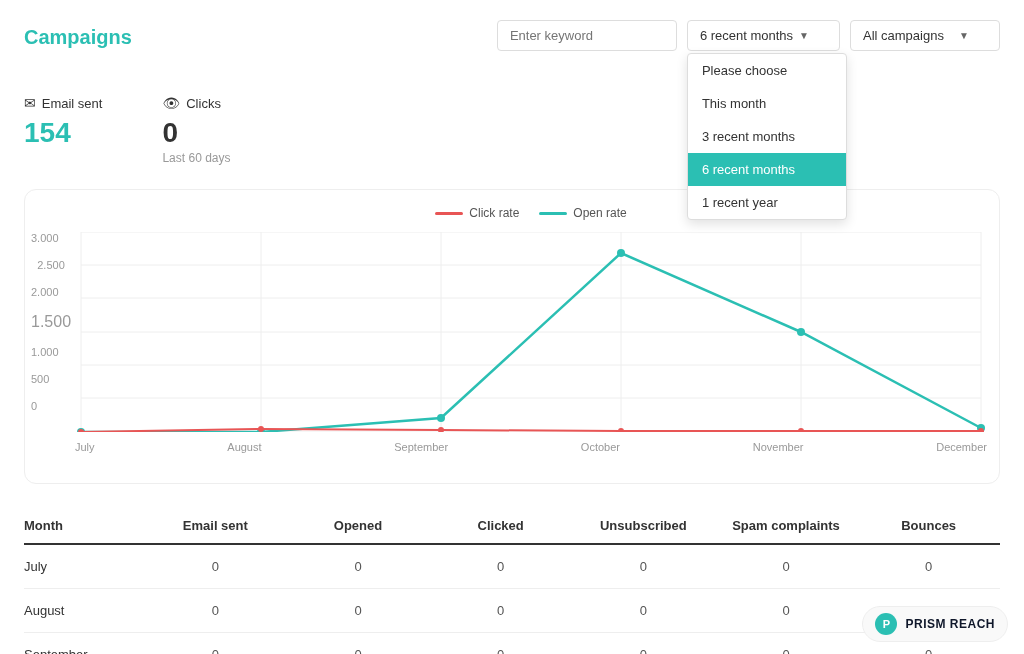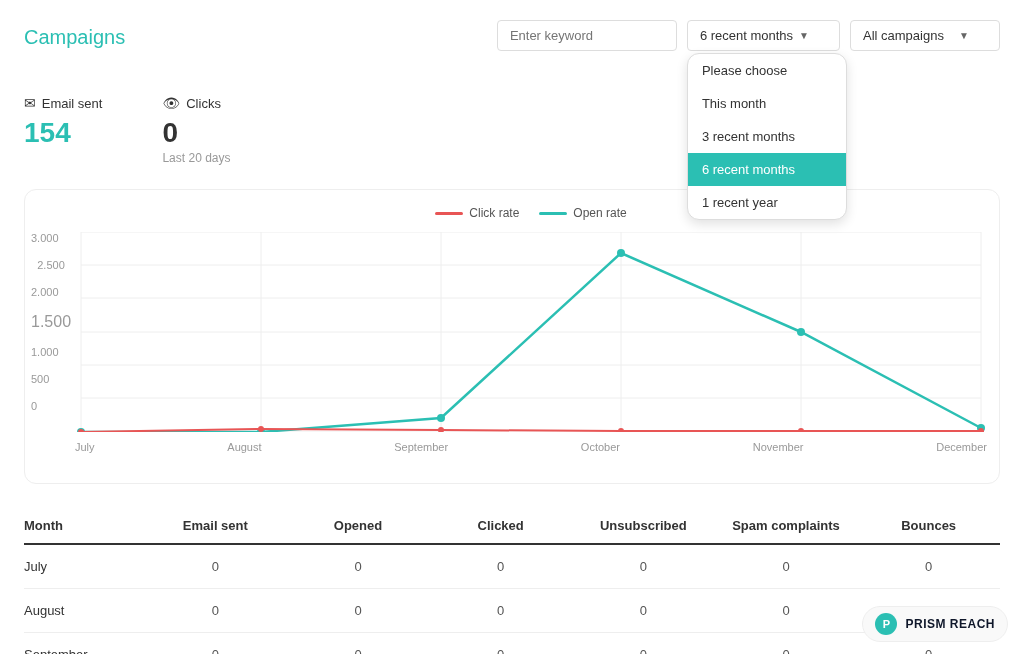--- a/index.html
+++ b/index.html
@@ -1,30 +1,30 @@
 <!DOCTYPE html>
 <html><head>
   <meta charset="utf-8">
   <style>
     * { box-sizing: border-box; margin: 0; padding: 0; }
     body { font-family: -apple-system, BlinkMacSystemFont, 'Segoe UI', Arial, sans-serif; background: #fff; color: #333; font-size: 14px; }
 
     .page { width: 1024px; min-height: 654px; padding: 20px 24px; position: relative; }
 
-    .page-title { color: #2bbfb3; font-size: 20px; font-weight: 400; margin-bottom: 20px; }
+    .page-title { color: #2bbfb3; font-size: 20px; font-weight: 700; margin-bottom: 20px; }
 
     .top-bar { display: flex; align-items: center; gap: 10px; margin-bottom: 24px; justify-content: flex-end; }
 
     .search-input { border: 1px solid #ddd; border-radius: 4px; padding: 7px 12px; font-size: 13px; color: #999; width: 180px; outline: none; }
 
     .select-wrapper { position: relative; display: inline-block; }
     .select-btn { border: 1px solid #ddd; border-radius: 4px; padding: 7px 30px 7px 12px; font-size: 13px; color: #333; background: #fff; cursor: pointer; display: flex; align-items: center; gap: 6px; min-width: 150px; justify-content: space-between; }
     .select-btn .chevron { font-size: 10px; color: #666; }
 
-    .dropdown-menu { position: absolute; top: calc(100% + 2px); left: 0; min-width: 160px; background: #fff; border: 1px solid #ddd; border-radius: 12px; box-shadow: 0 4px 12px rgba(0,0,0,0.12); z-index: 100; }
+    .dropdown-menu { position: absolute; top: calc(100% + 2px); left: 0; min-width: 160px; background: #fff; border: 1px solid #ddd; border-radius: 4px; box-shadow: 0 4px 12px rgba(0,0,0,0.12); z-index: 100; }
     .dropdown-item { padding: 9px 14px; cursor: pointer; font-size: 13px; color: #333; }
     .dropdown-item.active { background: #2bbfb3; color: #fff; }
 
     .stats-row { display: flex; gap: 60px; margin-bottom: 24px; }
 
     .stat-block { }
     .stat-label { font-size: 13px; color: #333; display: flex; align-items: center; gap: 6px; margin-bottom: 6px; font-weight: 500; }
     .stat-icon { font-size: 14px; }
     .stat-value { font-size: 28px; font-weight: 700; color: #2bbfb3; }
     .stat-sub { font-size: 12px; color: #999; margin-top: 2px; }
@@ -88,21 +88,21 @@
         <span>Email sent</span>
       </div>
       <div class="stat-value">154</div>
     </div>
     <div class="stat-block">
       <div class="stat-label">
         <span class="stat-icon">👁</span>
         <span>Clicks</span>
       </div>
       <div class="stat-value" style="color:#333;">0</div>
-      <div class="stat-sub">Last 20 days</div>
+      <div class="stat-sub">Last 60 days</div>
     </div>
   </div>
 
   <div class="chart-area">
     <div class="chart-legend">
       <div class="legend-item">
         <div class="legend-color" style="background:#e85555;"></div>
         <span>Click rate</span>
       </div>
       <div class="legend-item">

